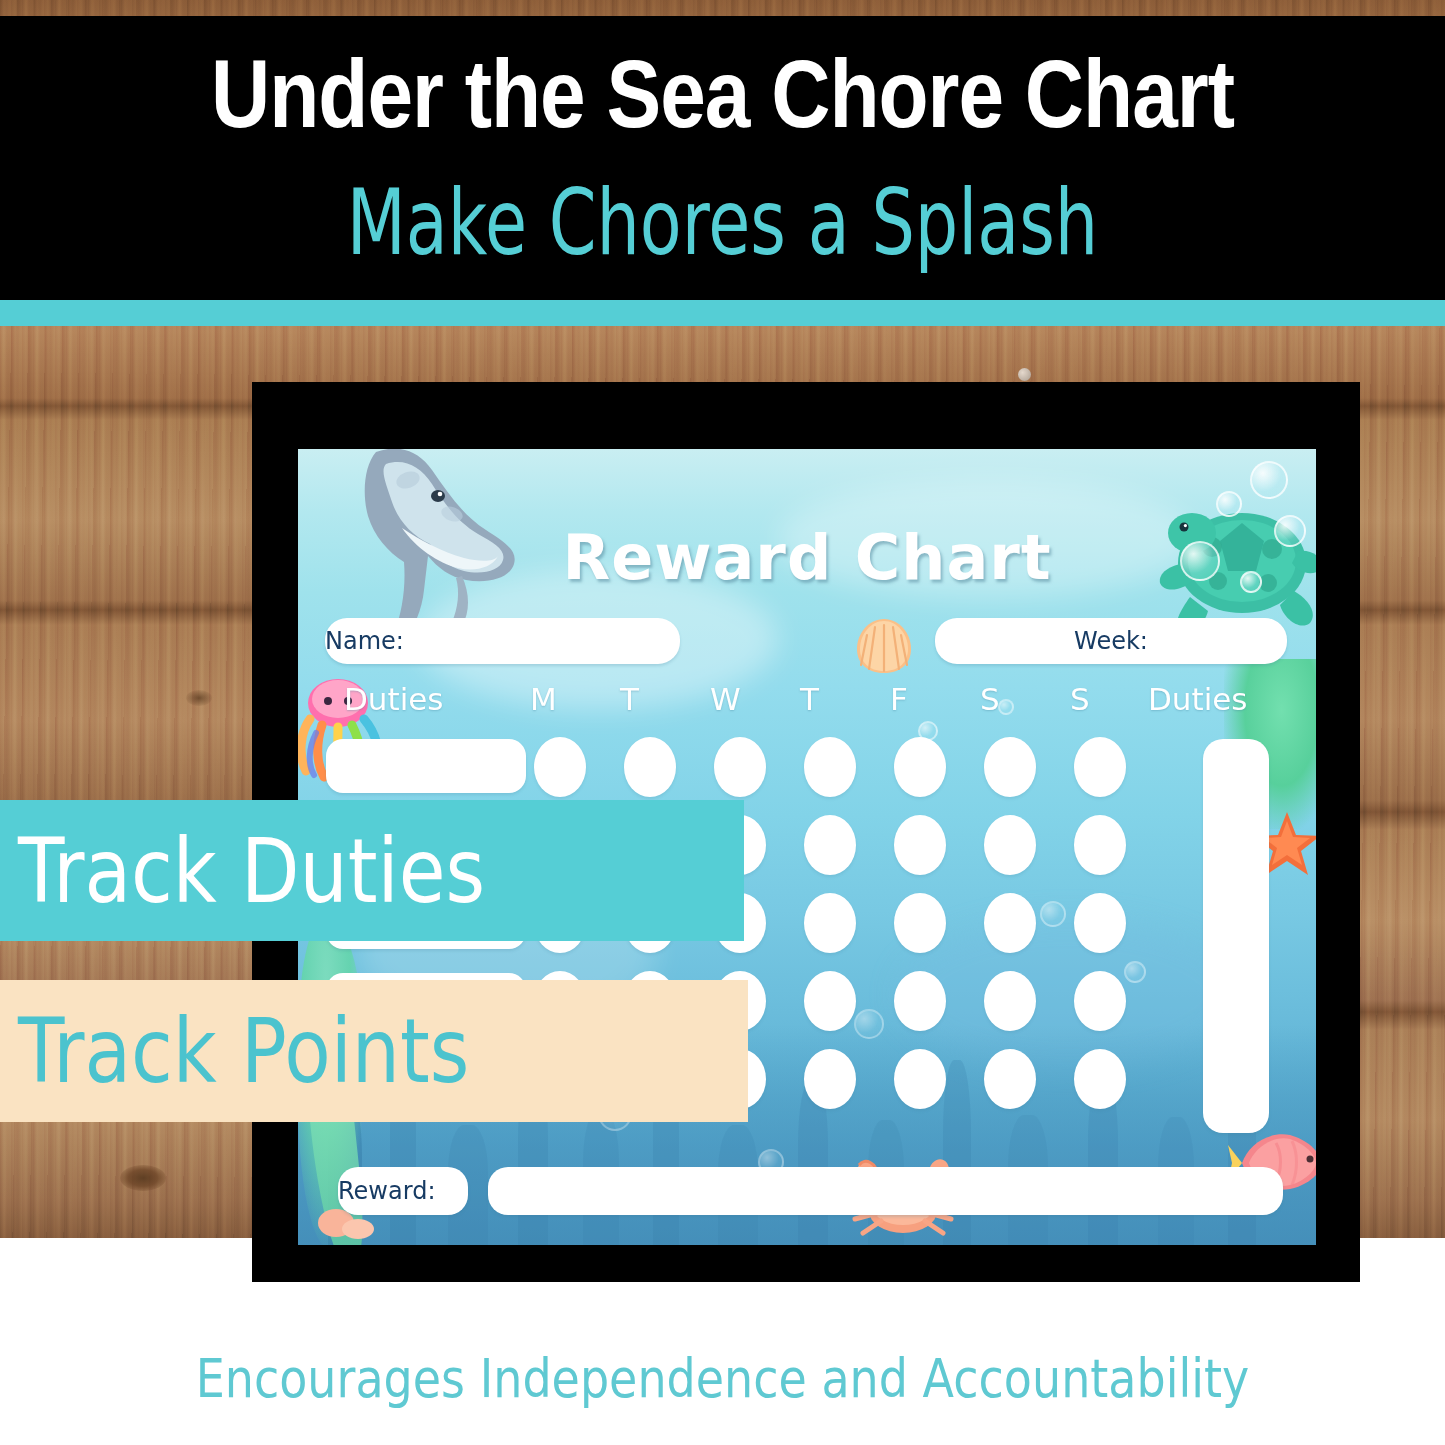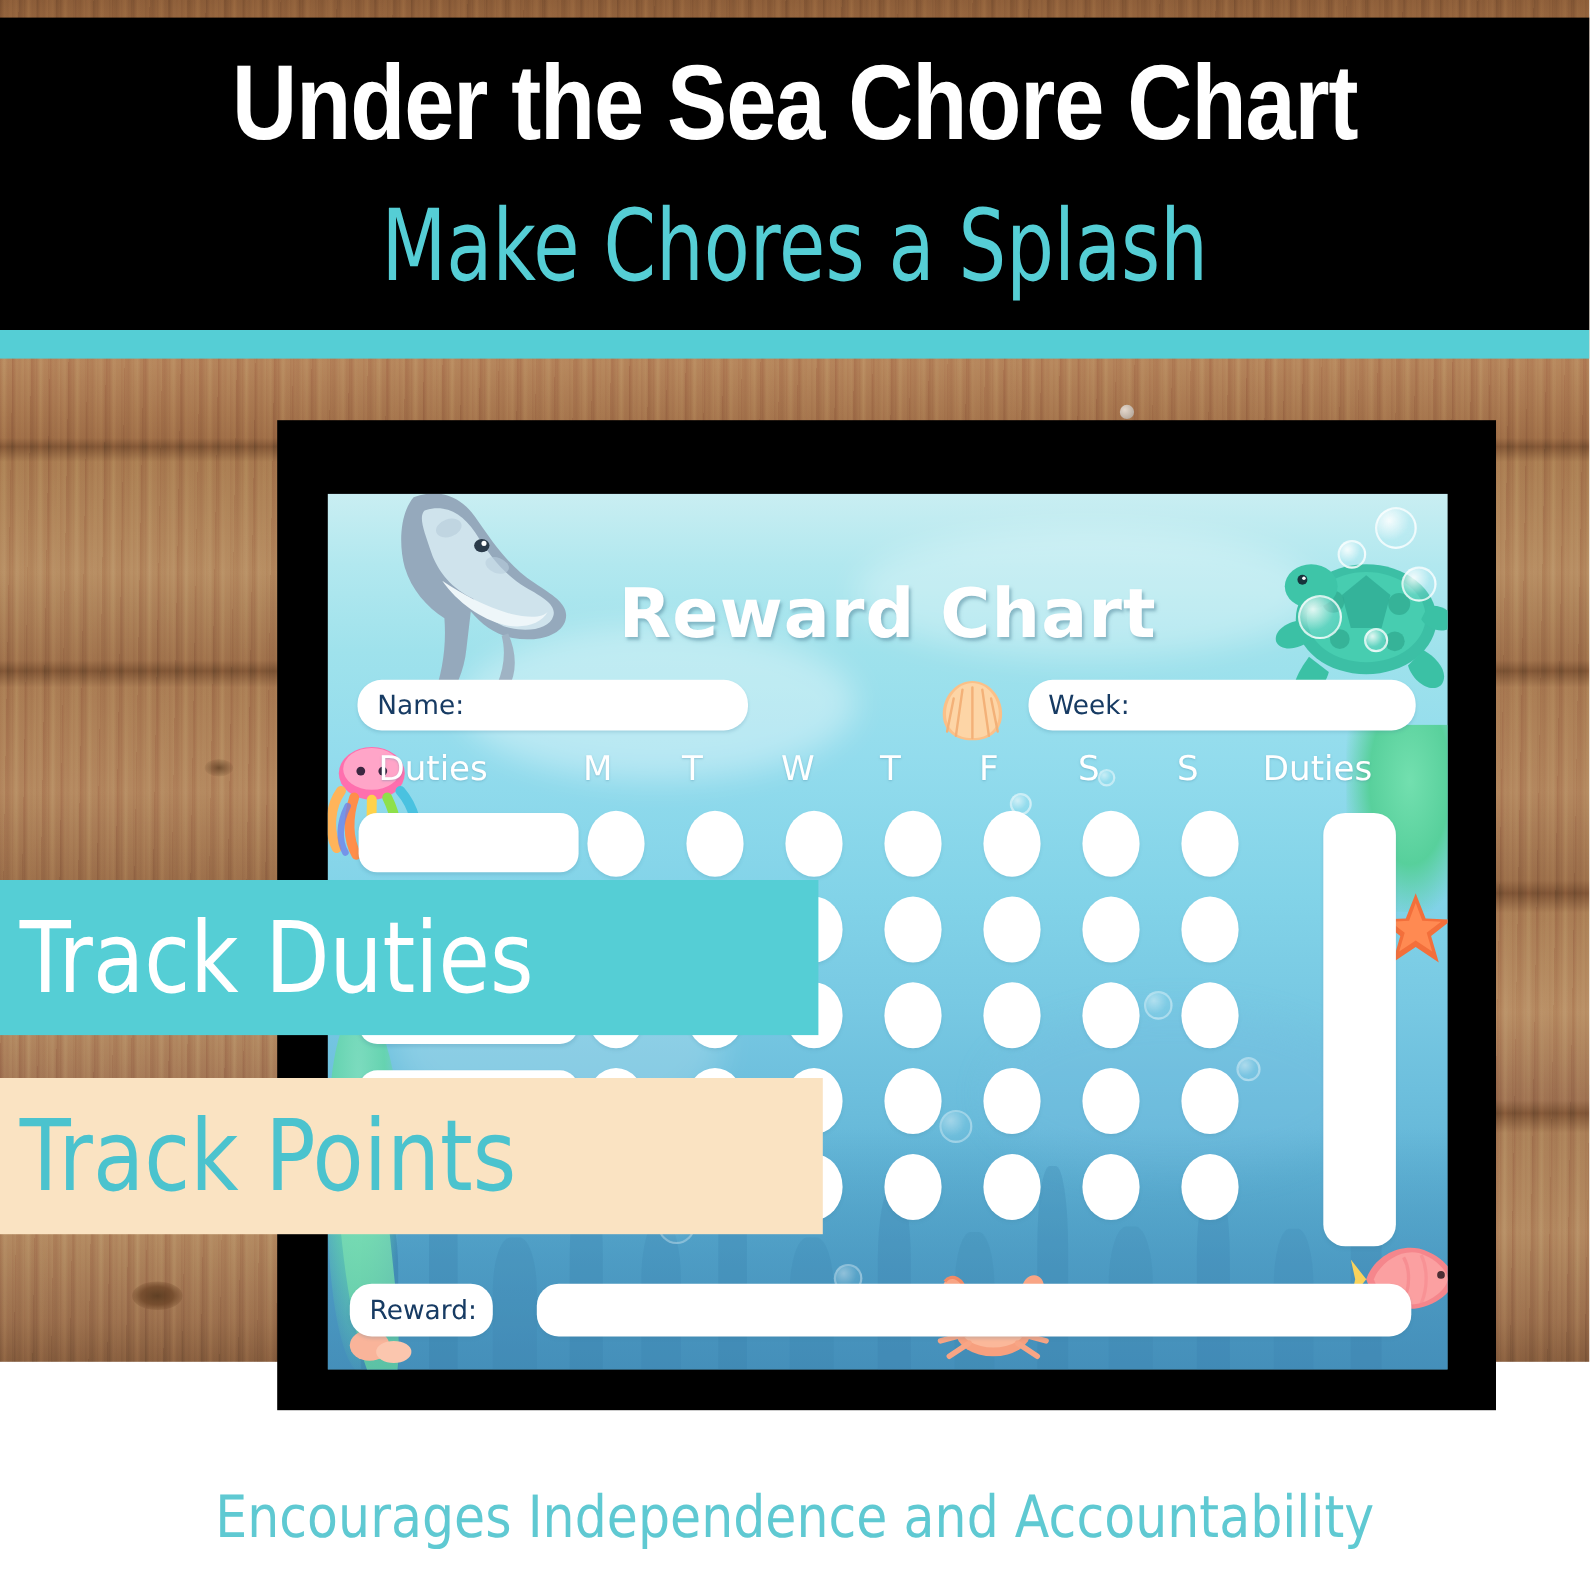--- a/index.html
+++ b/index.html
@@ -120,25 +120,25 @@
     font-family:"DejaVu Sans",sans-serif;
     text-shadow:2px 3px 3px rgba(90,140,160,.55);
   }
 
   
   .field-pill{
     position:absolute;background:#ffffff;border-radius:22px;height:46px;
     display:flex;align-items:center;box-shadow:0 2px 3px rgba(60,120,150,.20);
   }
   .field-label{
-    color:#173b63;font-size:24px;padding-left:18px;
+    color:#173b63;font-size:24px;
     font-family:"DejaVu Sans",sans-serif;white-space:nowrap;
   }
   #name-field{left:27px;top:169px;width:355px;}
-  #week-field{left:637px;top:169px;width:352px;}
+  #week-field{left:637px;top:169px;width:352px;justify-content:center;}
 
   
   #col-headers{position:absolute;left:0;top:232px;width:1018px;height:42px;}
   .col-head{
     position:absolute;color:#ffffff;font-size:31px;top:0;
     font-family:"DejaVu Sans",sans-serif;text-align:left;
     text-shadow:0 1px 2px rgba(70,130,155,.35);white-space:nowrap;
   }
 
   
@@ -150,21 +150,21 @@
   .dot{
     position:absolute;width:52px;height:60px;background:#ffffff;border-radius:50%;
     box-shadow:0 2px 3px rgba(60,120,150,.15);
   }
   #points-box{
     position:absolute;left:905px;top:2px;width:66px;height:394px;background:#ffffff;
     border-radius:20px;box-shadow:0 2px 3px rgba(60,120,150,.18);
   }
 
   
-  #reward-label-pill{position:absolute;left:20px;top:718px;width:130px;height:48px;background:#fff;
+  #reward-label-pill{position:absolute;left:40px;top:718px;width:130px;height:48px;background:#fff;
     border-radius:20px;display:flex;align-items:center;box-shadow:0 2px 3px rgba(60,120,150,.2);}
   #reward-value-pill{position:absolute;left:190px;top:718px;width:795px;height:48px;background:#fff;
     border-radius:20px;box-shadow:0 2px 3px rgba(60,120,150,.2);}
 
   
   #track-duties-banner{
     position:absolute;left:0;top:800px;width:744px;height:141px;background:#55CED5;
     display:flex;align-items:center;
   }
   #track-duties-label{

